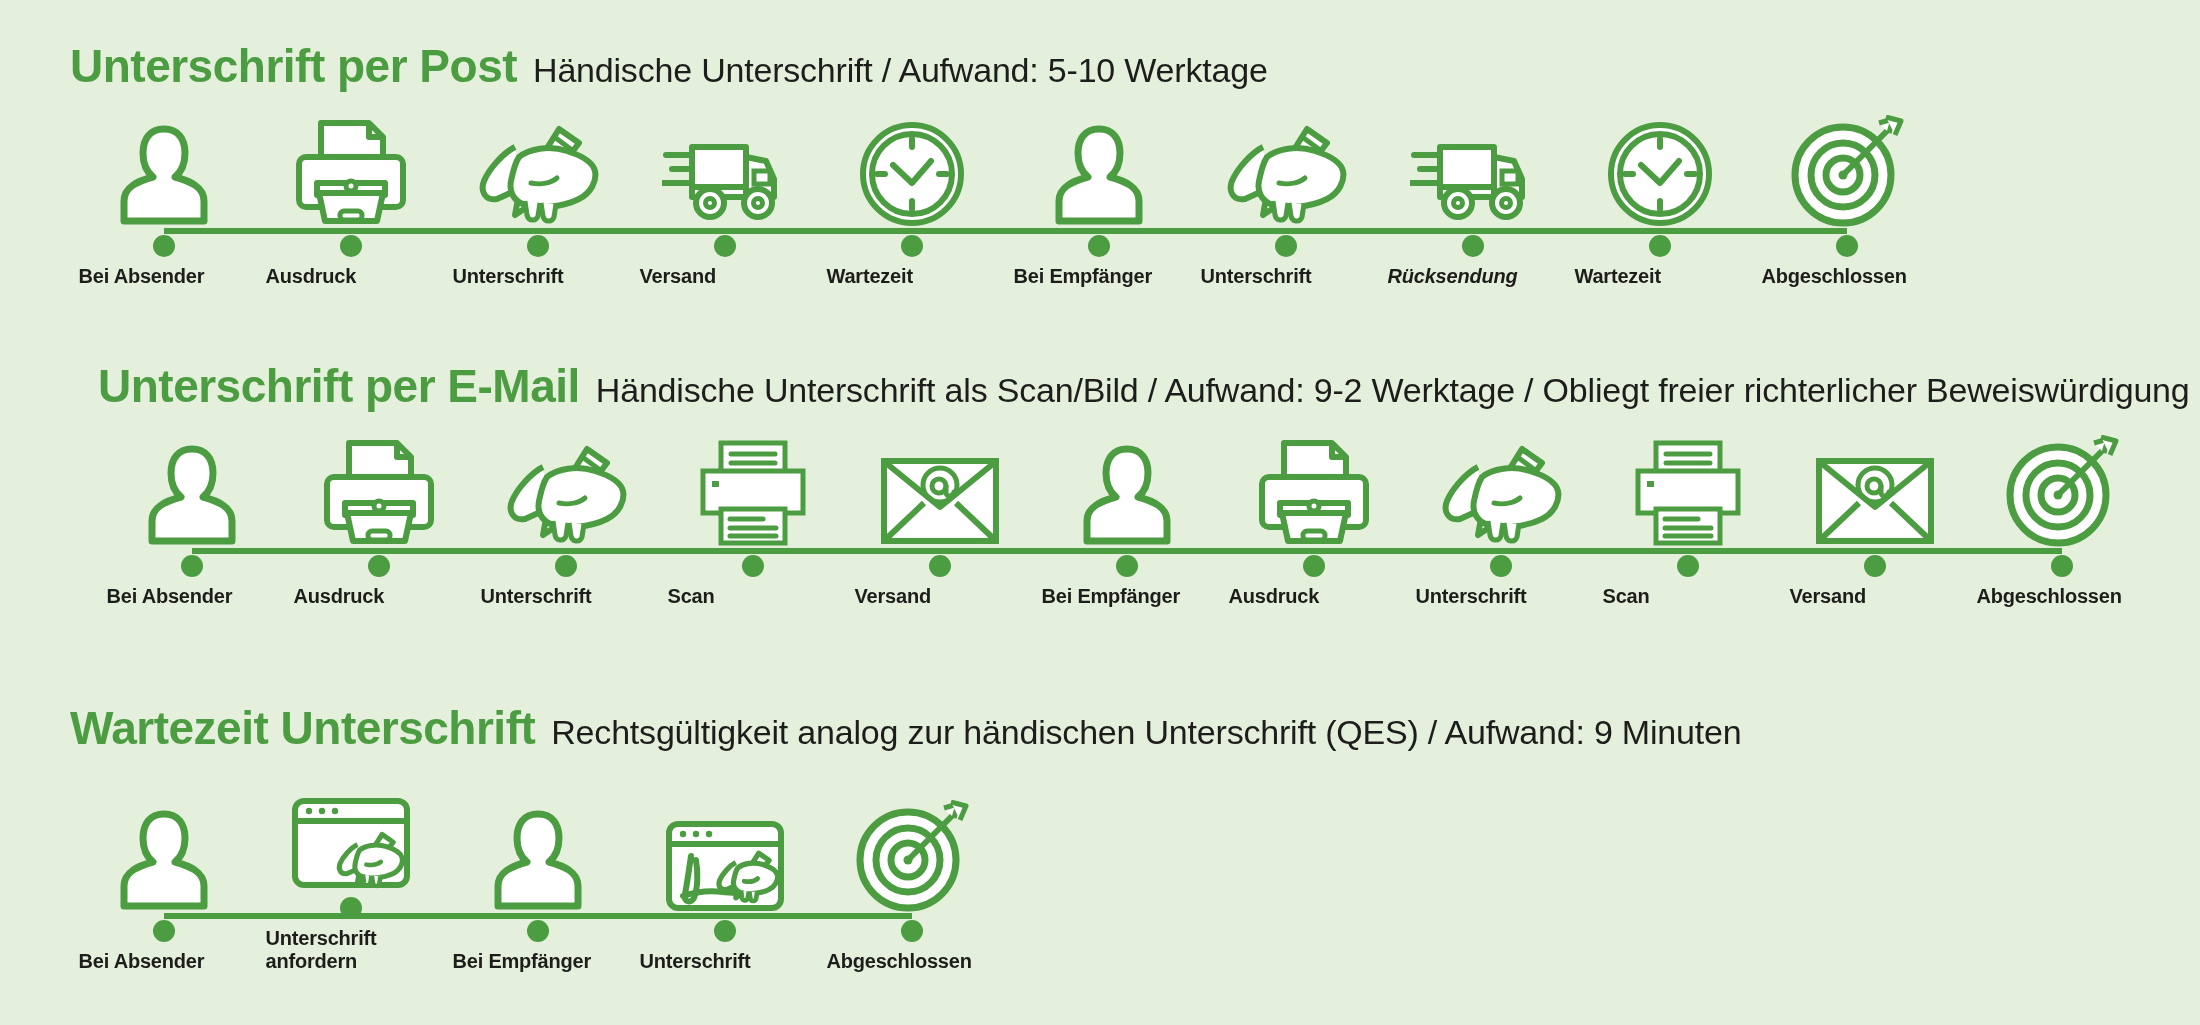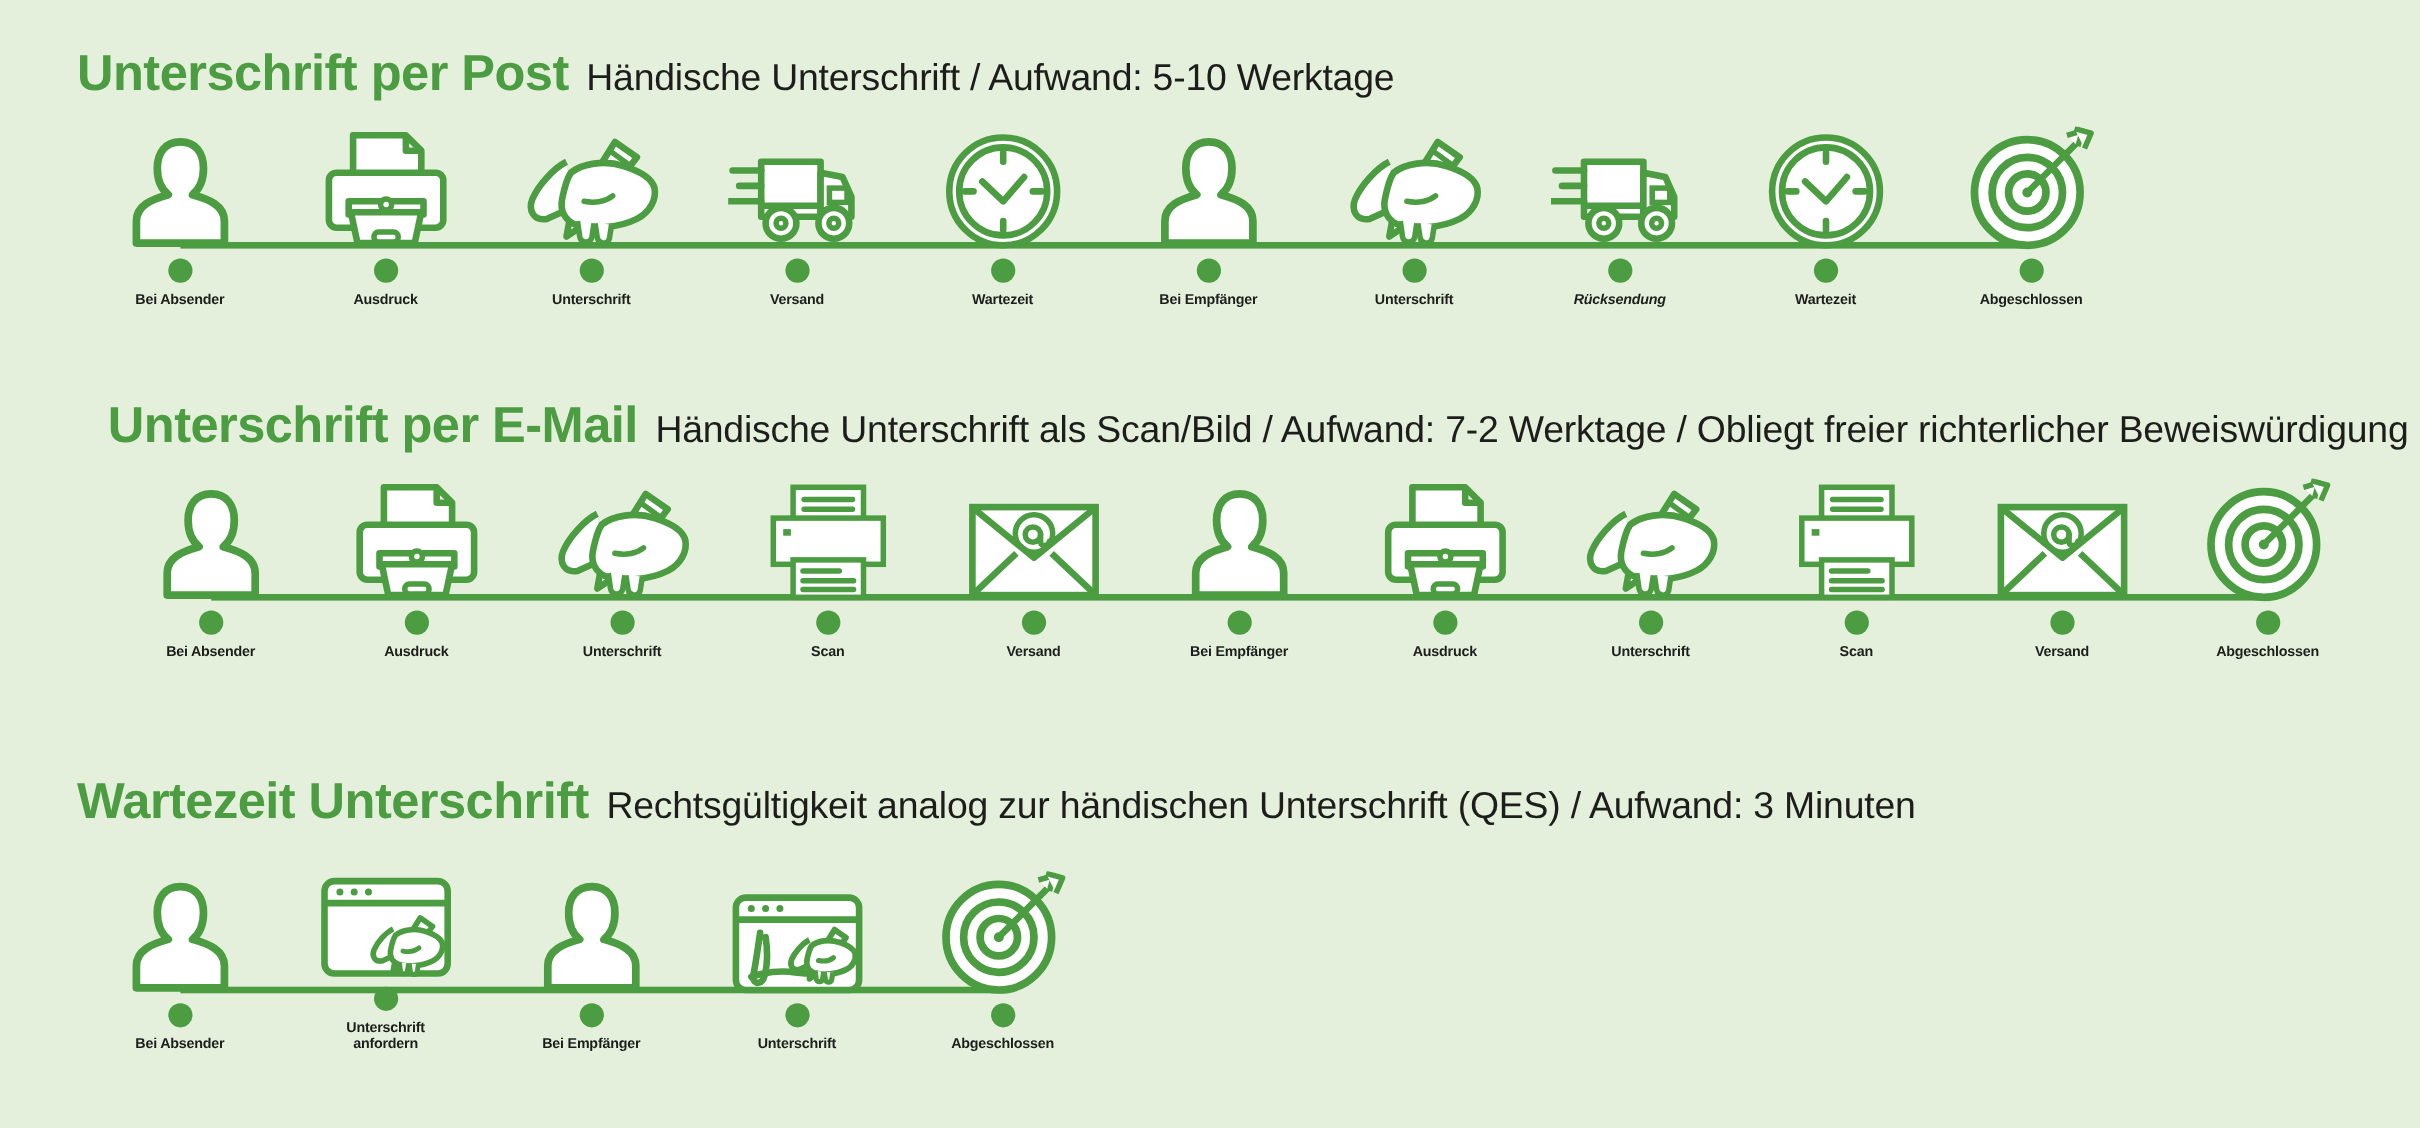--- a/index.html
+++ b/index.html
@@ -97,24 +97,24 @@
   }
   .step-icon svg { display: block; }
   .step-dot {
     width: 22px;
     height: 22px;
     border-radius: 50%;
     background: #4c9c41;
     margin-bottom: 8px;
   }
   .step-label {
-    font-size: 13px;
+    font-size: 20px;
     font-weight: bold;
     color: #1d1d1b;
-    text-align: center;
+    text-align: left;
     line-height: 1.15;
     letter-spacing: -0.2px;
     white-space: pre-line;
     width: 170px;
   }
 </style>
 </head>
 <body>
 
 <div class="infographic">
@@ -275,21 +275,21 @@
             <div class="step-dot"></div>
             <div class="step-label">Abgeschlossen</div>
           </div>
         </div>
     </div>
   </div>
 
   <div class="row" id="row-1">
     <div class="row-header">
       <span class="row-title">Unterschrift per E-Mail</span>
-      <span class="row-subtitle">Händische Unterschrift als Scan/Bild / Aufwand: 7-2 Werktage / Obliegt freier richterlicher Beweiswürdigung</span>
+      <span class="row-subtitle">Händische Unterschrift als Scan/Bild / Aufwand: 9-2 Werktage / Obliegt freier richterlicher Beweiswürdigung</span>
     </div>
     <div class="steps">
       <div class="steps-inner">
         <div class="timeline-line" style="left: 93.5px; width: 1870px;"></div>
       <div class="step" style="width: 187px;">
             <div class="step-icon">
     <svg width="100" height="104" viewBox="0 0 100 104">
       <path d="M50 6 C36 6 29 16 29 30 C29 42 34 50 39 54 C24 58 10 64 10 78 L10 98 L90 98 L90 78 C90 64 76 58 61 54 C66 50 71 42 71 30 C71 16 64 6 50 6 Z" fill="#ffffff" stroke="#4c9c41" stroke-width="7" stroke-linejoin="round"></path>
     </svg>
             </div>
@@ -442,21 +442,21 @@
             <div class="step-dot"></div>
             <div class="step-label">Abgeschlossen</div>
           </div>
         </div>
     </div>
   </div>
 
   <div class="row" id="row-2">
     <div class="row-header">
       <span class="row-title">Wartezeit Unterschrift</span>
-      <span class="row-subtitle">Rechtsgültigkeit analog zur händischen Unterschrift (QES) / Aufwand: 3 Minuten</span>
+      <span class="row-subtitle">Rechtsgültigkeit analog zur händischen Unterschrift (QES) / Aufwand: 9 Minuten</span>
     </div>
     <div class="steps">
       <div class="steps-inner">
         <div class="timeline-line" style="left: 93.5px; width: 748px;"></div>
       <div class="step" style="width: 187px;">
             <div class="step-icon">
     <svg width="100" height="104" viewBox="0 0 100 104">
       <path d="M50 6 C36 6 29 16 29 30 C29 42 34 50 39 54 C24 58 10 64 10 78 L10 98 L90 98 L90 78 C90 64 76 58 61 54 C66 50 71 42 71 30 C71 16 64 6 50 6 Z" fill="#ffffff" stroke="#4c9c41" stroke-width="7" stroke-linejoin="round"></path>
     </svg>
             </div>

